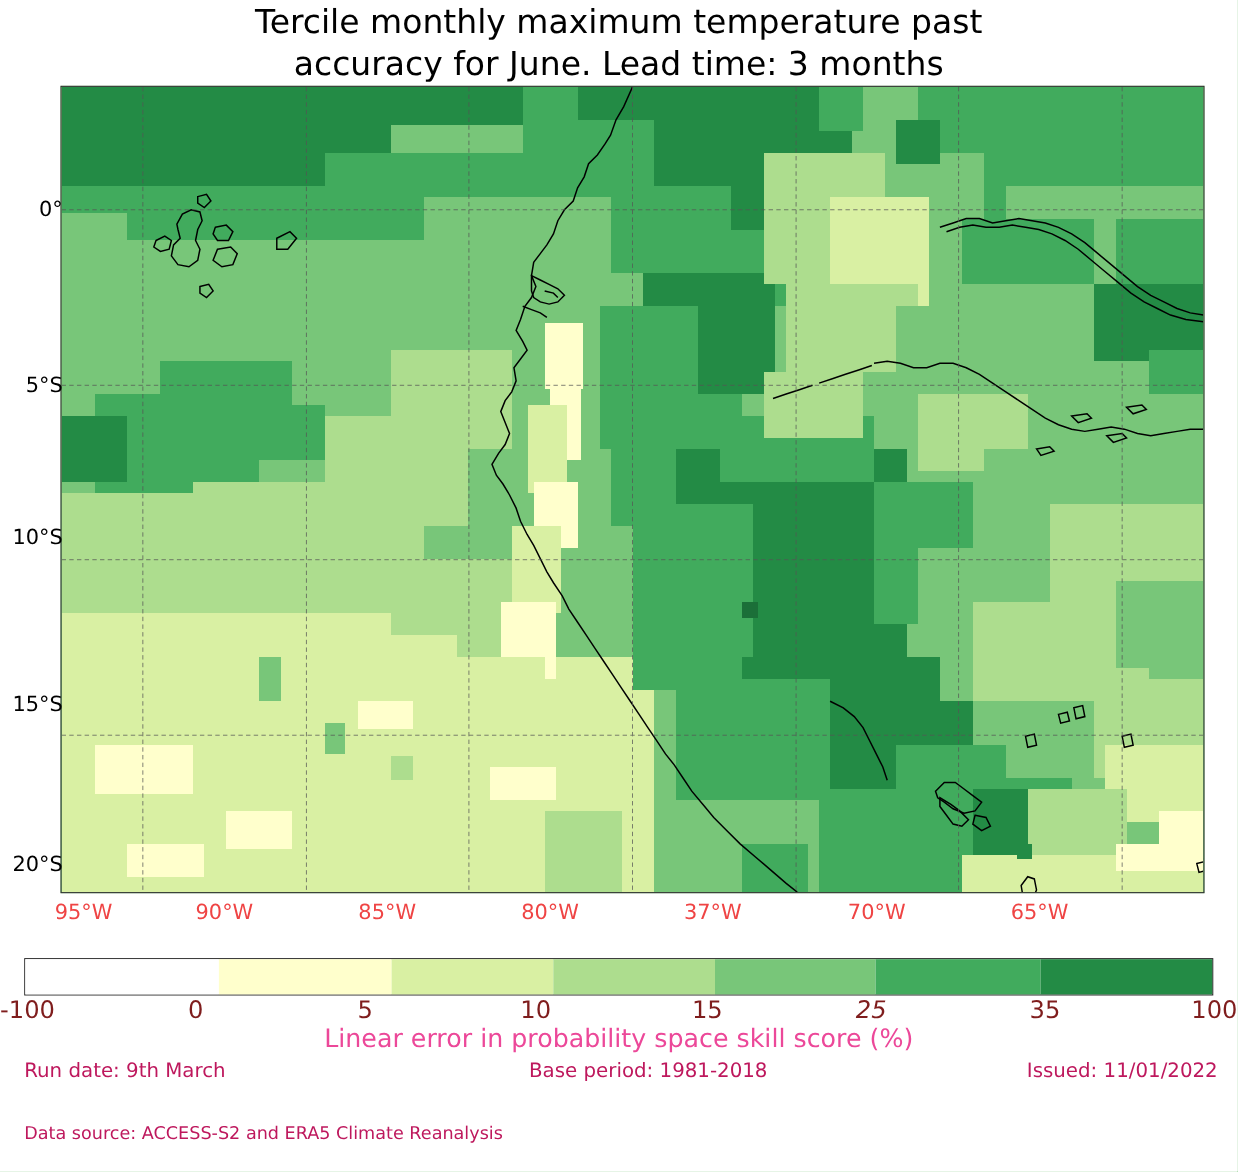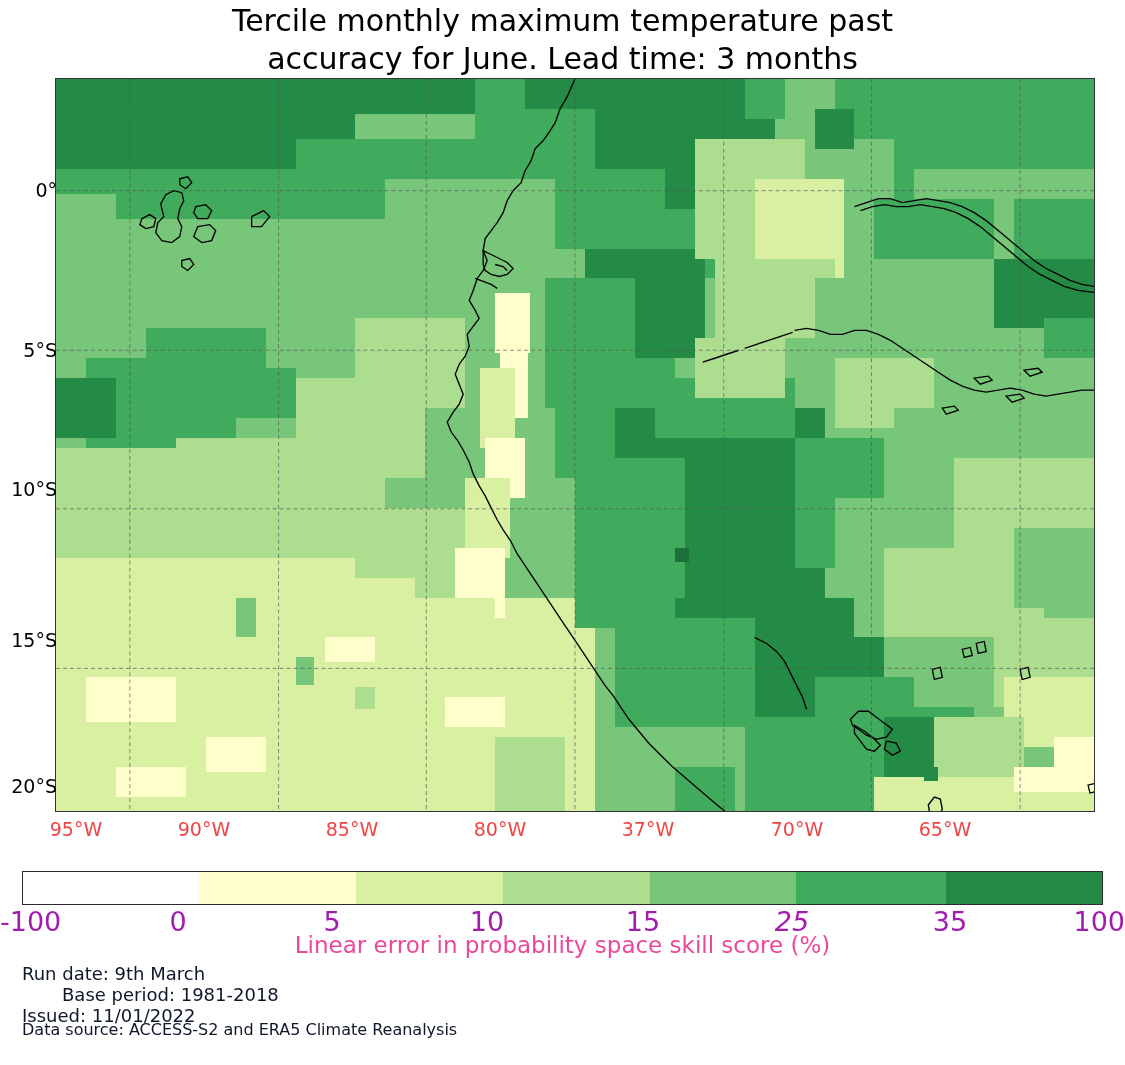--- a/index.html
+++ b/index.html
@@ -70,44 +70,43 @@
   #cbar {
     position: relative;
     width: 100%; height: 100%;
     display: flex;
     border: 1px solid #2b2b2b;
   }
   #cbar .seg { height: 100%; }
   .cbtick {
     position: absolute;
     top: 906px;
-    font-size: 27px;
-    color: #a21caf;
+    font-size: 22px;
+    color: #7f1d1d;
     white-space: nowrap;
     transform: translateX(-50%);
   }
   .cbtick.first { transform: translateX(0); }
   .cbtick.last  { transform: translateX(-100%); }
 
   .cbar-label {
     position: absolute;
     left: 0; top: 932px;
     width: 1125px;
     text-align: center;
     font-size: 23px;
     color: #ec4899;
   }
 
   
   .foot-row {
     position: absolute;
     left: 22px;
     width: 1085px;
-    color: #0f172a;
-    flex-direction: column;
+    color: #be185d;
   }
   #foot-line1 {
     top: 963px;
     display: flex;
     justify-content: space-between;
     font-size: 18px;
   }
   #foot-line1 .mid { margin-left: 40px; }
   #foot-line2 { top: 1020px; font-size: 16px; }
   #foot-line3 { top: 1008px; font-size: 14px; }

